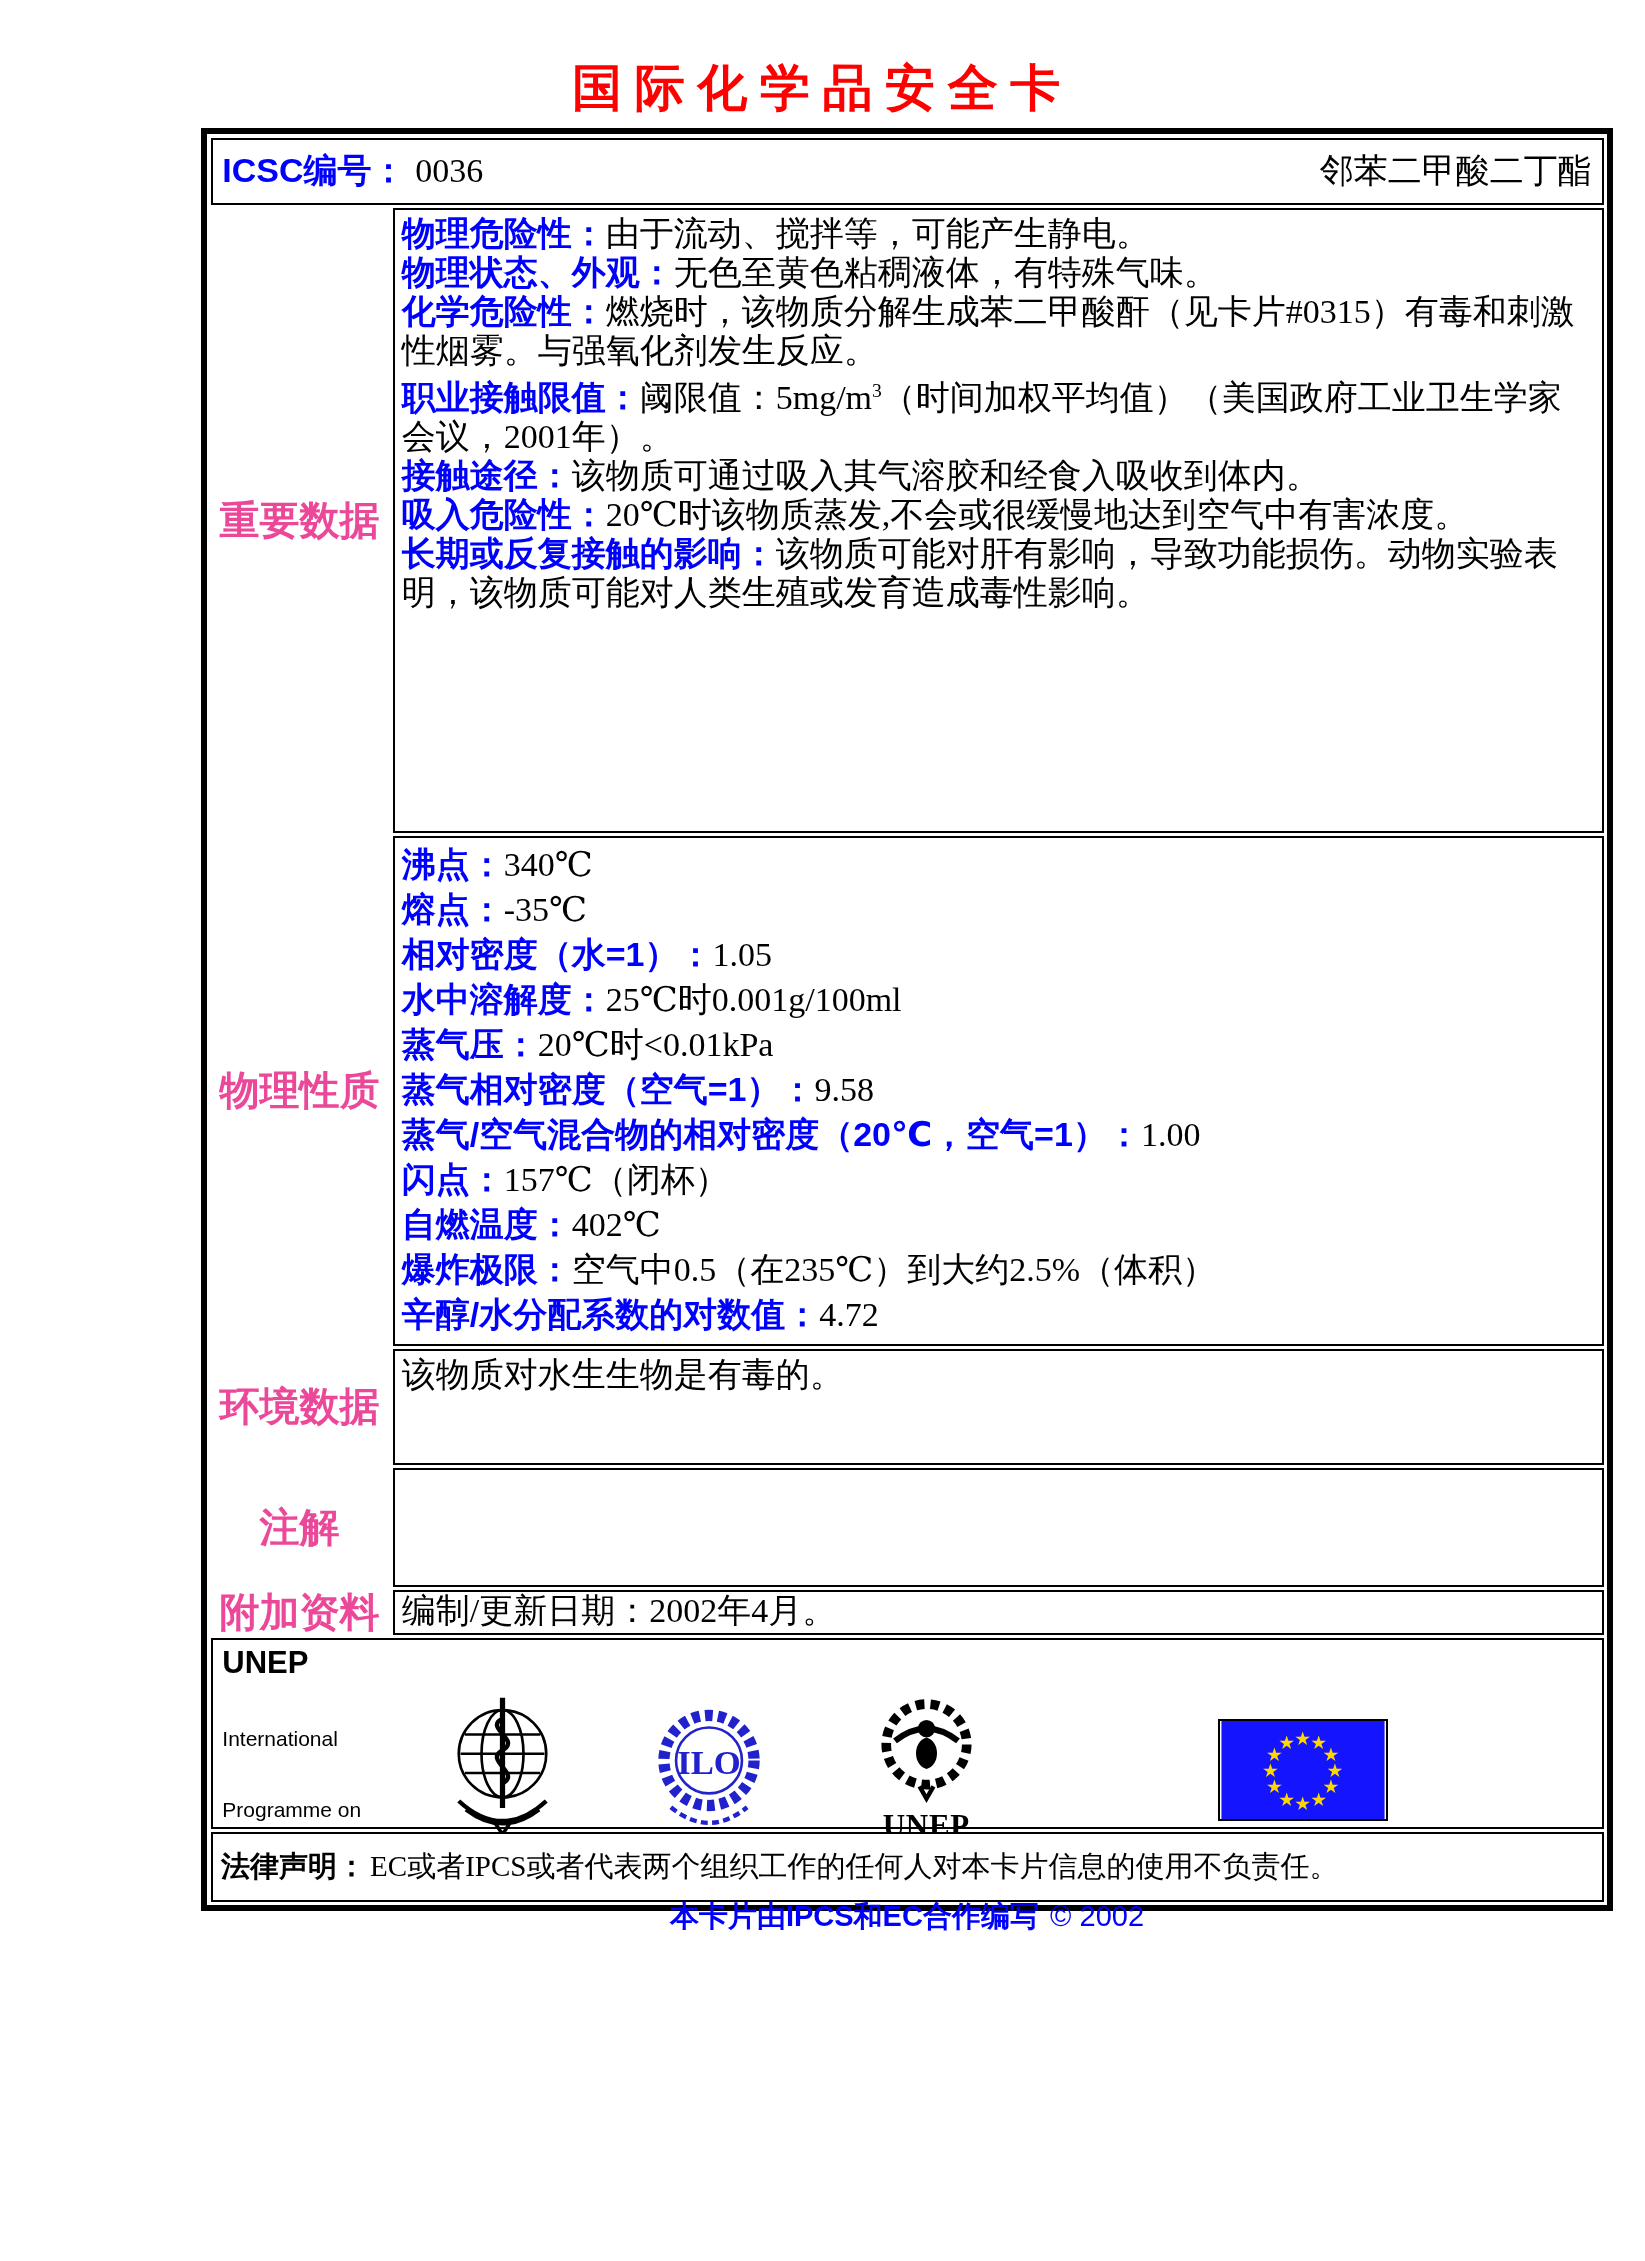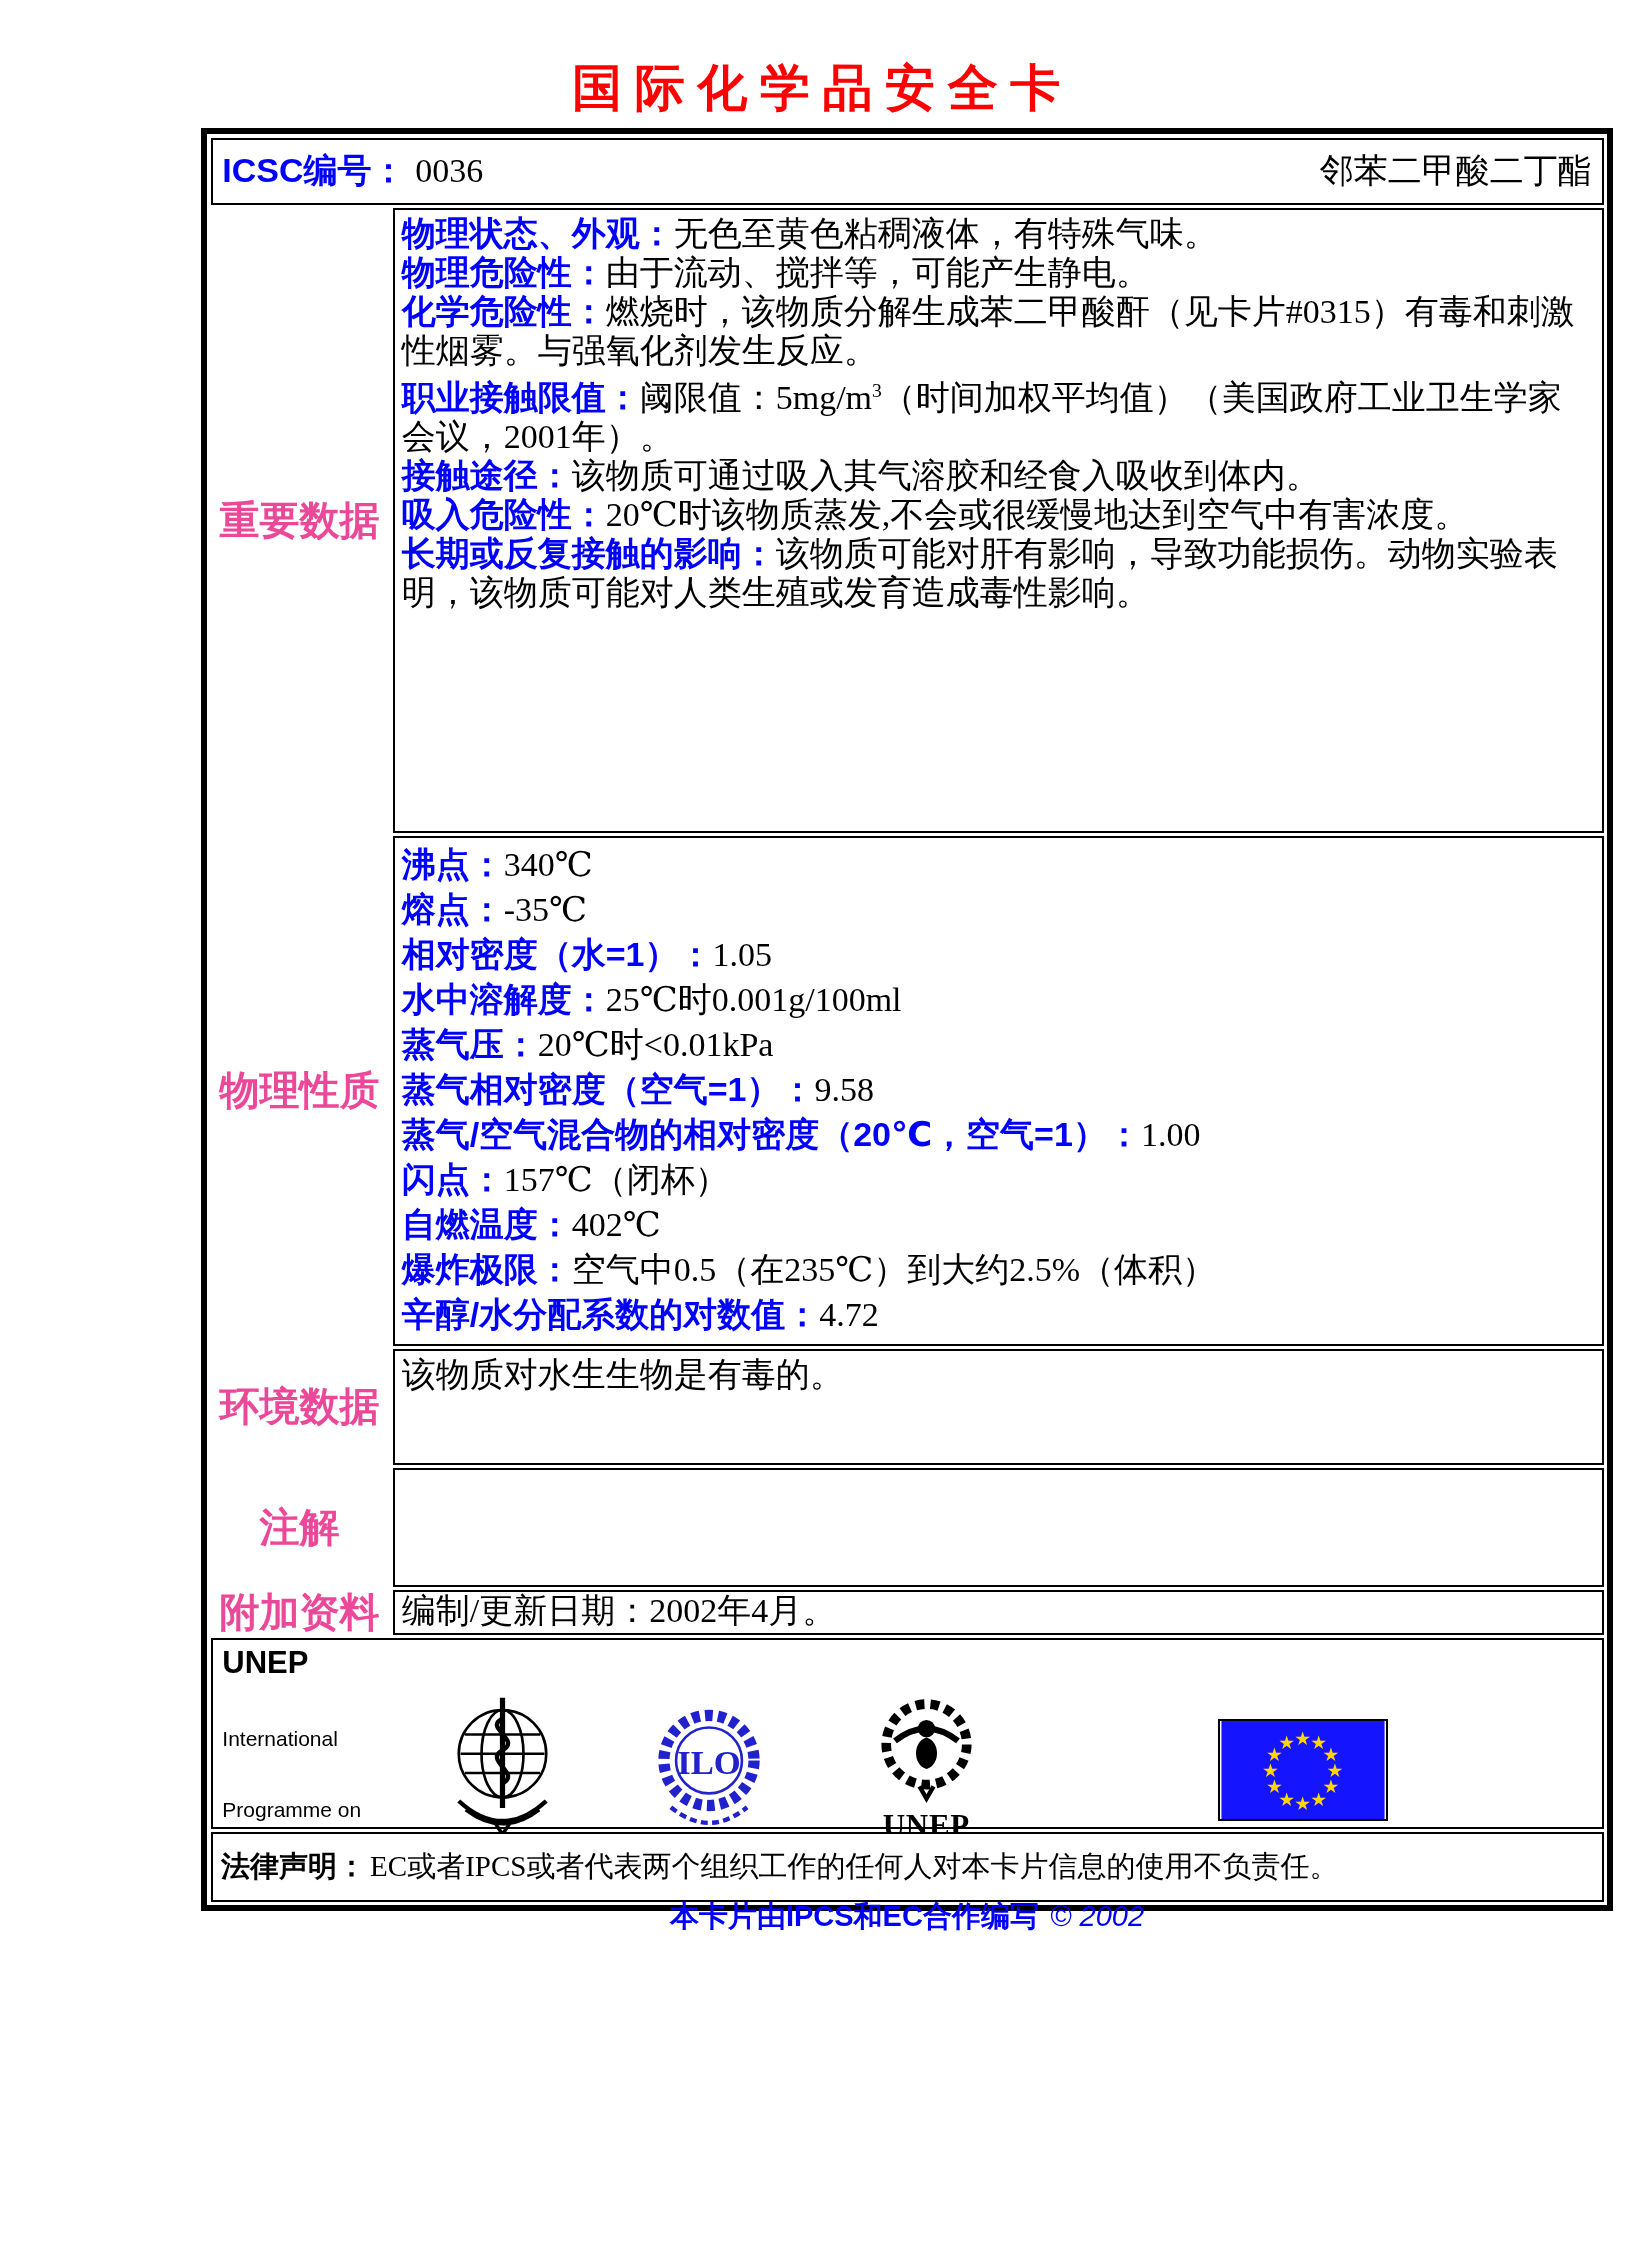--- a/index.html
+++ b/index.html
@@ -63,21 +63,21 @@
   .who-logo  { margin-left:67px; }
   .ilo-logo  { margin-left:102px; }
   .unep-block{ margin-left:109px; width:112px; text-align:center;text-decoration:underline; }
   .unep-text { font-size:31px; font-weight:bold; letter-spacing:0.7px; font-family:"Liberation Serif","DejaVu Serif",serif; }
   .eu-flag   { margin-left:236px; border:2.1px solid #000; display:block; }
   .credit-line {
     text-align:center; margin-top:2.8px; color:#0000ff; font-size:29px;
     font-family:"Liberation Sans","DejaVu Sans",sans-serif;
   }
   .credit-main { font-weight:bold; }
-  .credit-copy { font-weight:normal; margin-left:11.2px;font-style:italic; }
+  .credit-copy { font-weight:normal; margin-left:11.2px; }
   
   .row-legal { height:70px;text-align:center; }
   .legal-cell { display:flex; align-items:center; padding:0 8.4px; font-size:29px; }
   .legal-lbl { color:#000; font-weight:bold; font-family:"Liberation Sans","DejaVu Sans",sans-serif; margin-right:4.2px; }
 </style>
 </head>
 <body>
 
 <div class="page-title">国际化学品安全卡</div>
 
@@ -89,22 +89,22 @@
         <span class="lbl">ICSC编号：</span>
         <span class="icsc-num">0036</span>
       </div>
       <div>邻苯二甲酸二丁酯</div>
     </div>
   </div>
 
   <div class="row row-important">
     <div class="label-cell">重要数据</div>
     <div class="cell content-cell">
+      <div class="kv"><span class="lbl">物理危险性：</span><span>由于流动、搅拌等，可能产生静电。</span></div>
       <div class="kv"><span class="lbl">物理状态、外观：</span><span>无色至黄色粘稠液体，有特殊气味。</span></div>
-      <div class="kv"><span class="lbl">物理危险性：</span><span>由于流动、搅拌等，可能产生静电。</span></div>
       <div class="kv"><span class="lbl">化学危险性：</span><span>燃烧时，该物质分解生成苯二甲酸酐（见卡片#0315）有毒和刺激性烟雾。与强氧化剂发生反应。</span></div>
       <div class="kv gap-top"><span class="lbl">职业接触限值：</span><span>阈限值：5mg/m</span><sup>3</sup><span>（时间加权平均值）（美国政府工业卫生学家会议，2001年）。</span></div>
       <div class="kv"><span class="lbl">接触途径：</span><span>该物质可通过吸入其气溶胶和经食入吸收到体内。</span></div>
       <div class="kv"><span class="lbl">吸入危险性：</span><span>20℃时该物质蒸发,不会或很缓慢地达到空气中有害浓度。</span></div>
       <div class="kv"><span class="lbl">长期或反复接触的影响：</span><span>该物质可能对肝有影响，导致功能损伤。动物实验表明，该物质可能对人类生殖或发育造成毒性影响。</span></div>
     </div>
   </div>
 
   <div class="row row-physical">
     <div class="label-cell">物理性质</div>

